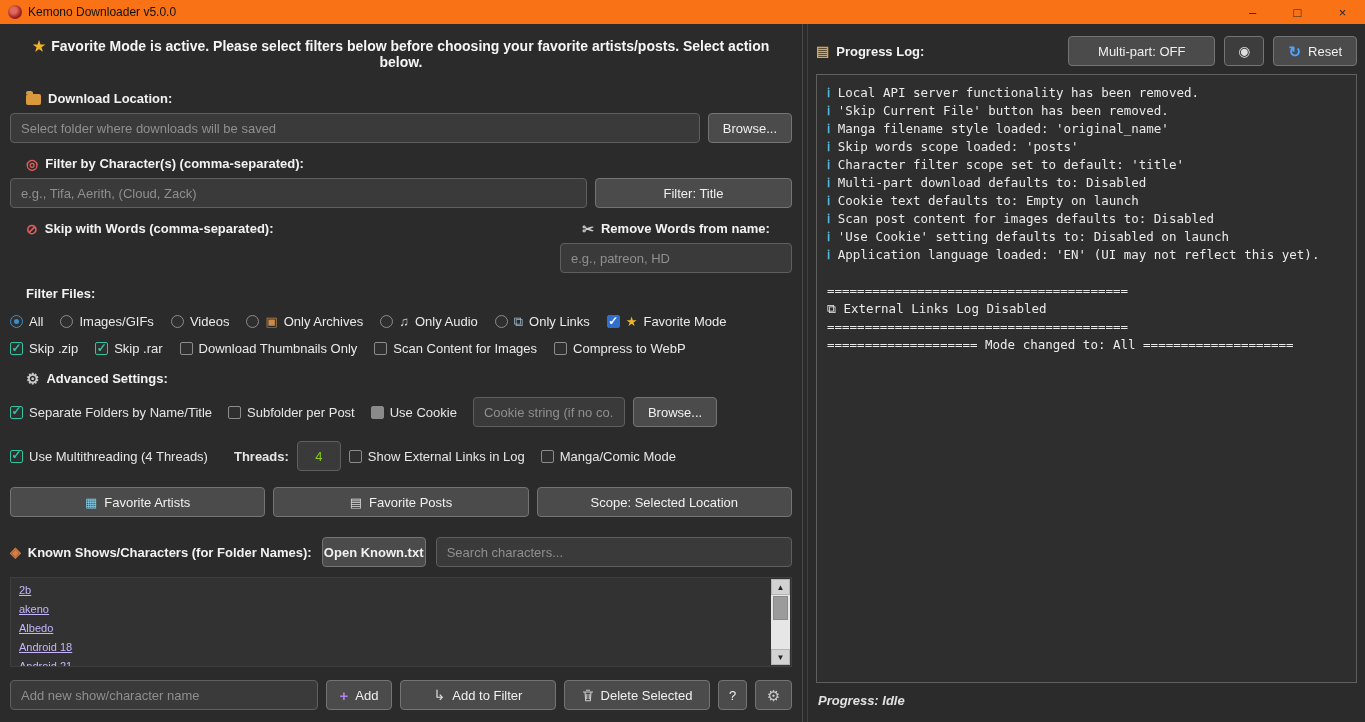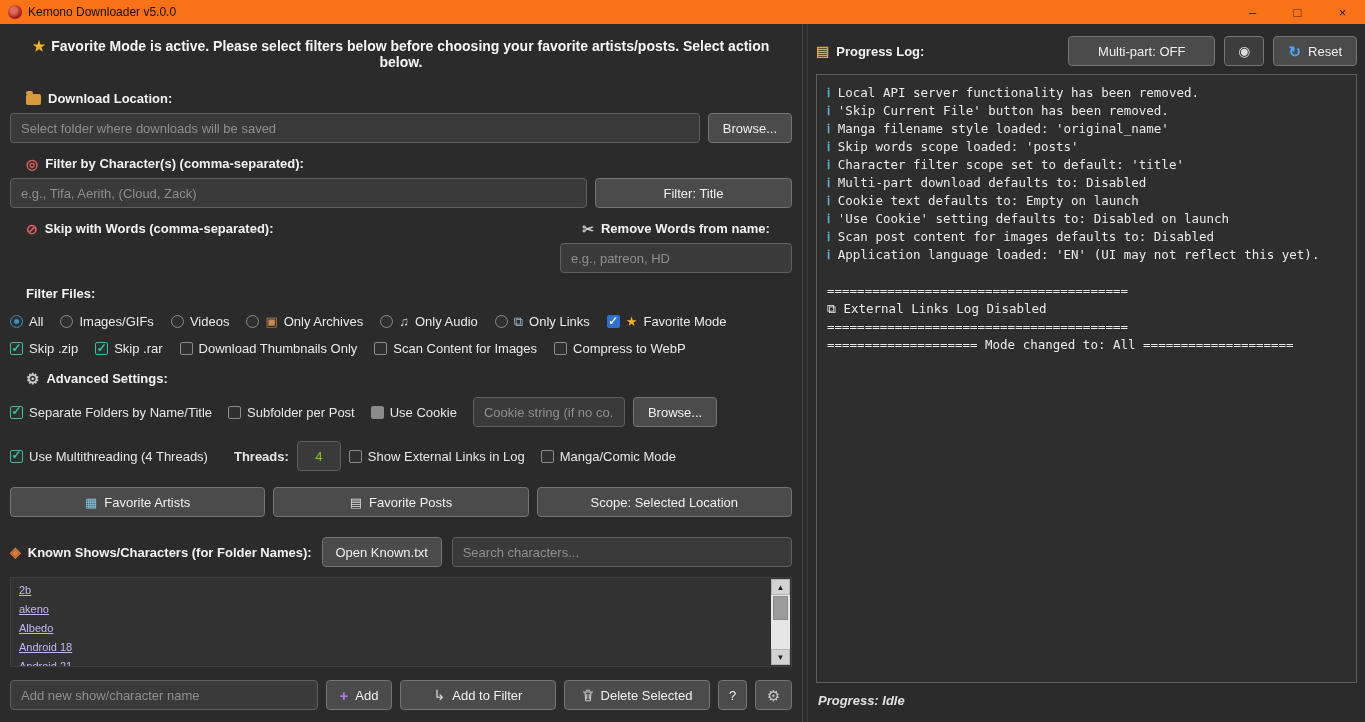--- a/index.html
+++ b/index.html
@@ -86,21 +86,21 @@
   .threads-input { width:44px; text-align:center; }
 
   
   .action-row { display:flex; gap:8px; margin-top:6px; }
   .action-row .btn { flex:1; }
 
   
   .known-row { display:flex; align-items:center; gap:10px; margin-top:20px; }
   .known-row .section-label { margin:0; }
   .known-row input { flex:1; }
-  .known-open-btn { width:120px; }
+  .known-open-btn { width:104px;font-weight:bold; }
   .list-box { position:relative; margin-top:10px; height:90px; background:#323232; border:1px solid #3e3e3e; overflow:hidden; }
   .list-items { padding:3px 0 0 8px; }
   .list-item { font-size:11px; line-height:19px; color:#c4b5fd;text-decoration:underline; }
   .list-scrollbar { position:absolute; top:1px; right:1px; bottom:1px; width:19px; background:#e6e6e6; display:flex; flex-direction:column; }
   .sb-btn { height:16px; background:#d2d2d2; border:1px solid #b5b5b5; color:#222; font-size:8px; display:flex; align-items:center; justify-content:center; flex:none; }
   .sb-thumb { height:24px; margin:1px 2px; background:#9b9b9b; border:1px solid #8a8a8a; }
   .sb-down { margin-top:auto; }
 
   
   .bottom-row { display:flex; align-items:center; gap:8px; margin-top:auto; }
@@ -359,22 +359,22 @@
 
     <div class="log-box">
       <div>
           <div class="log-line"><span class="log-info">ℹ</span> Local API server functionality has been removed.</div>
           <div class="log-line"><span class="log-info">ℹ</span> 'Skip Current File' button has been removed.</div>
           <div class="log-line"><span class="log-info">ℹ</span> Manga filename style loaded: 'original_name'</div>
           <div class="log-line"><span class="log-info">ℹ</span> Skip words scope loaded: 'posts'</div>
           <div class="log-line"><span class="log-info">ℹ</span> Character filter scope set to default: 'title'</div>
           <div class="log-line"><span class="log-info">ℹ</span> Multi-part download defaults to: Disabled</div>
           <div class="log-line"><span class="log-info">ℹ</span> Cookie text defaults to: Empty on launch</div>
+          <div class="log-line"><span class="log-info">ℹ</span> Scan post content for images defaults to: Disabled</div>
           <div class="log-line"><span class="log-info">ℹ</span> 'Use Cookie' setting defaults to: Disabled on launch</div>
-          <div class="log-line"><span class="log-info">ℹ</span> Scan post content for images defaults to: Disabled</div>
           <div class="log-line"><span class="log-info">ℹ</span> Application language loaded: 'EN' (UI may not reflect this yet).</div>
           <div class="log-line">&nbsp;</div>
           <div class="log-line">========================================</div>
           <div class="log-line">⧉ External Links Log Disabled</div>
           <div class="log-line">========================================</div>
           <div class="log-line">==================== Mode changed to: All ====================</div>
         </div>
     </div>
 
     <div class="progress-status">Progress: Idle</div>

